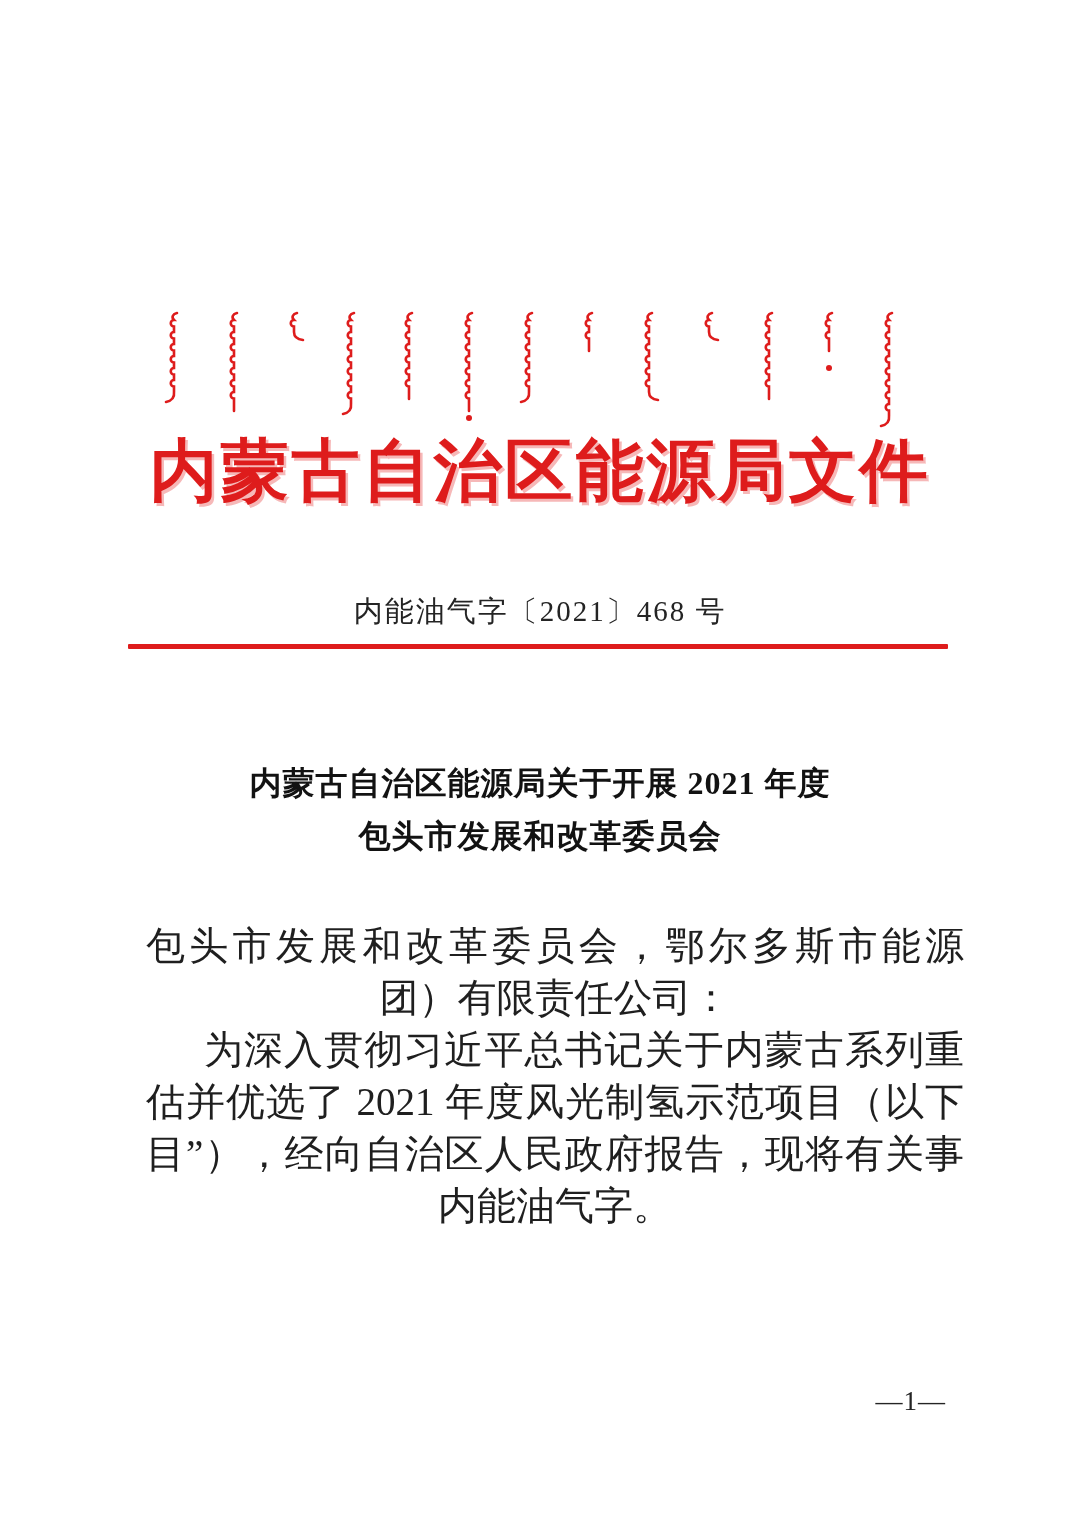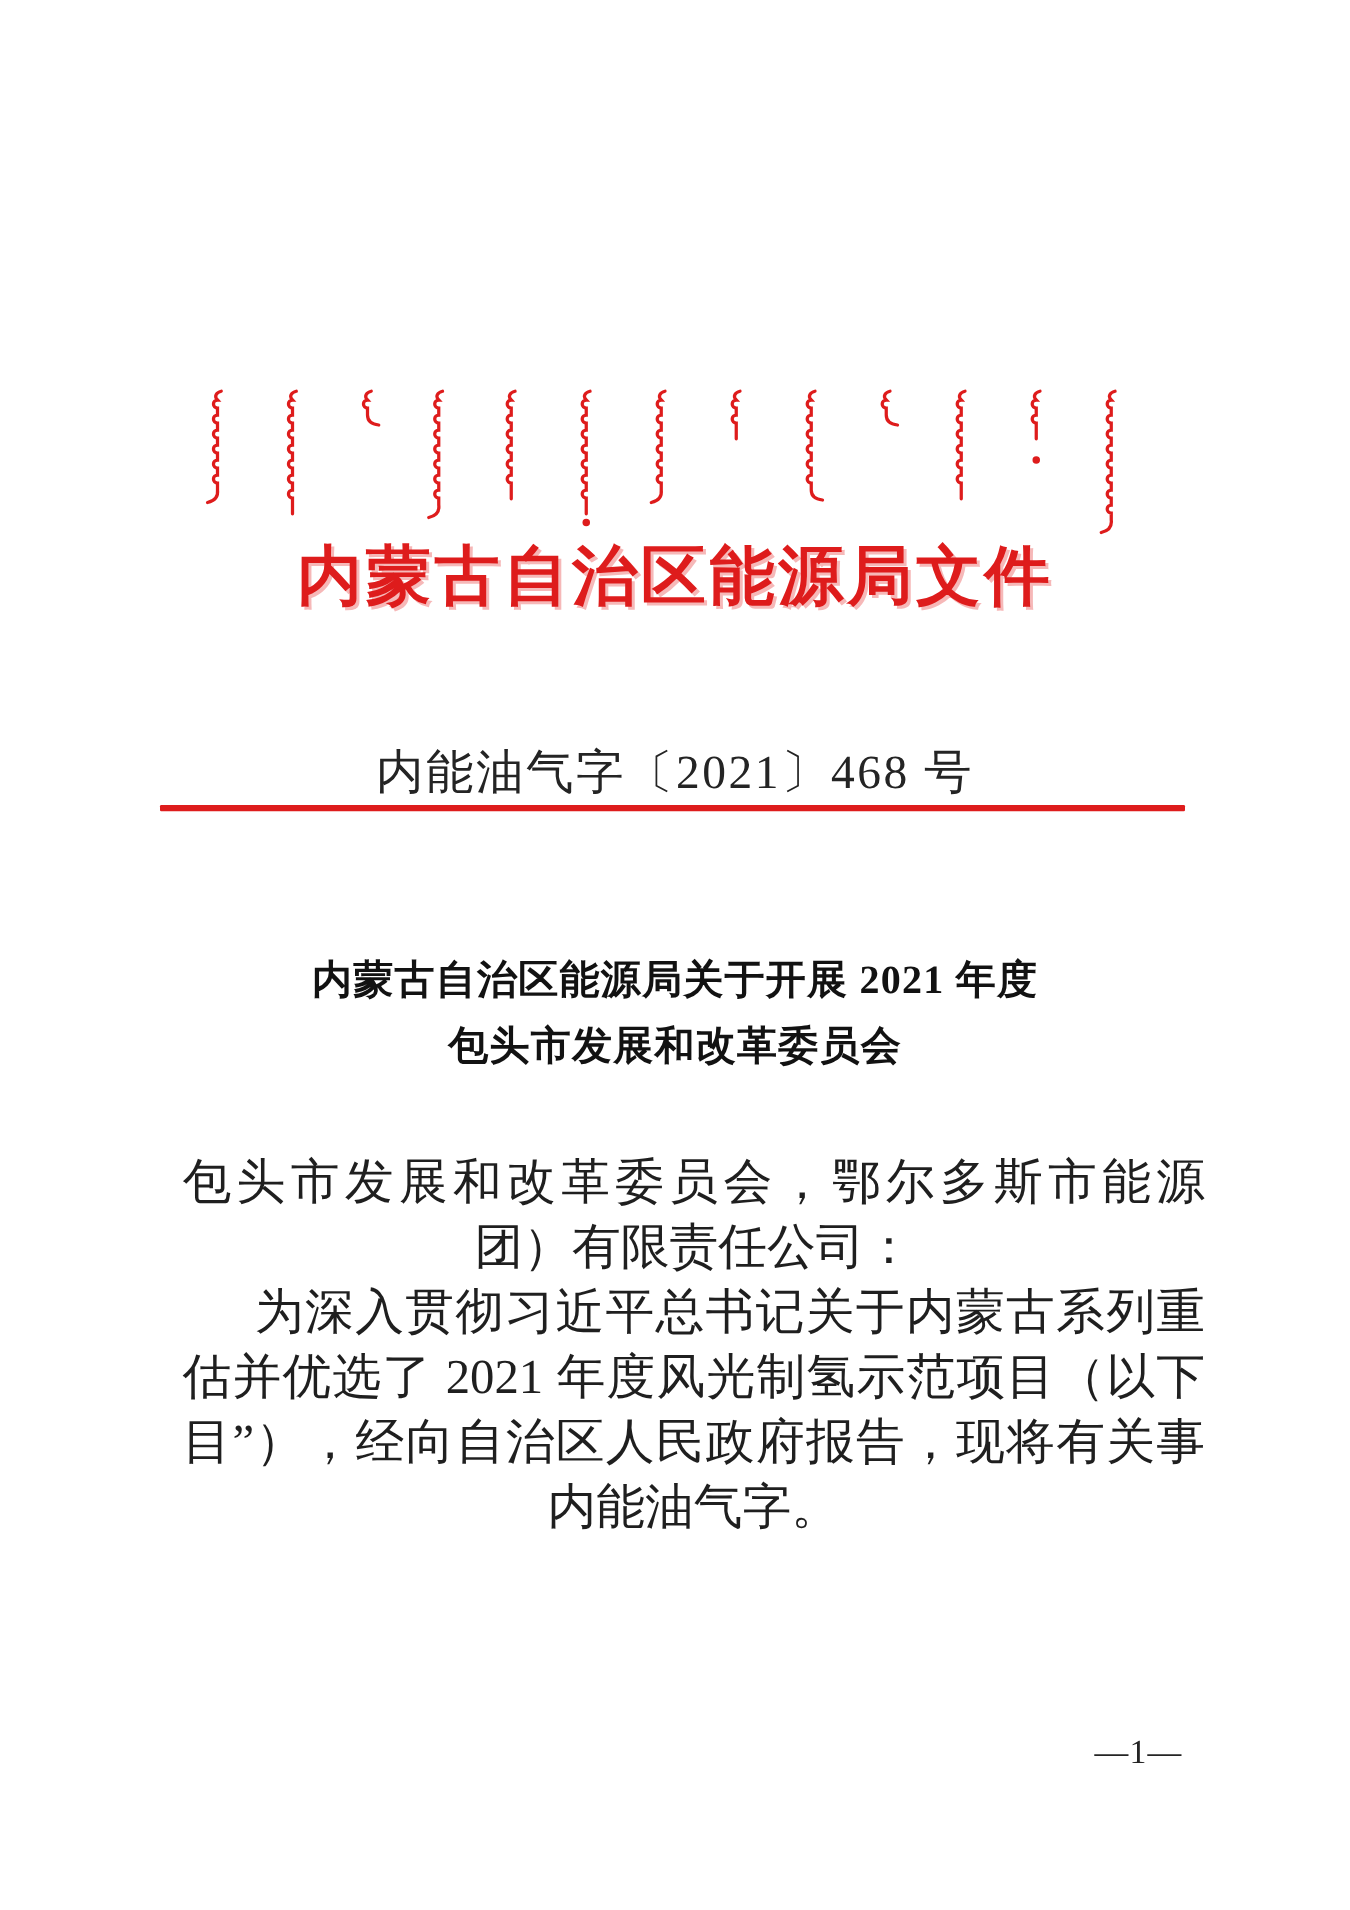--- a/index.html
+++ b/index.html
@@ -23,35 +23,35 @@
     width: 816px;
     height: 122px;
   }
 
   .agency {
     position: absolute;
     left: 0;
     top: 426px;
     width: 100%;
     text-align: center;
-    font-size: 52px;
+    font-size: 68px;
     font-weight: bold;
     letter-spacing: 3px;
     color: #de1c1c;
     text-shadow: 2.5px 2.5px 0 rgba(235, 97, 97, 0.45);
     white-space: nowrap;
   }
 
   .docnum {
     position: absolute;
     left: 0;
     top: 592px;
     width: 100%;
     text-align: center;
-    font-size: 38px;
+    font-size: 29px;
     color: #242424;
     letter-spacing: 2px;
   }
 
   .redline {
     position: absolute;
     left: 128px;
     top: 644px;
     width: 820px;
     height: 5px;

